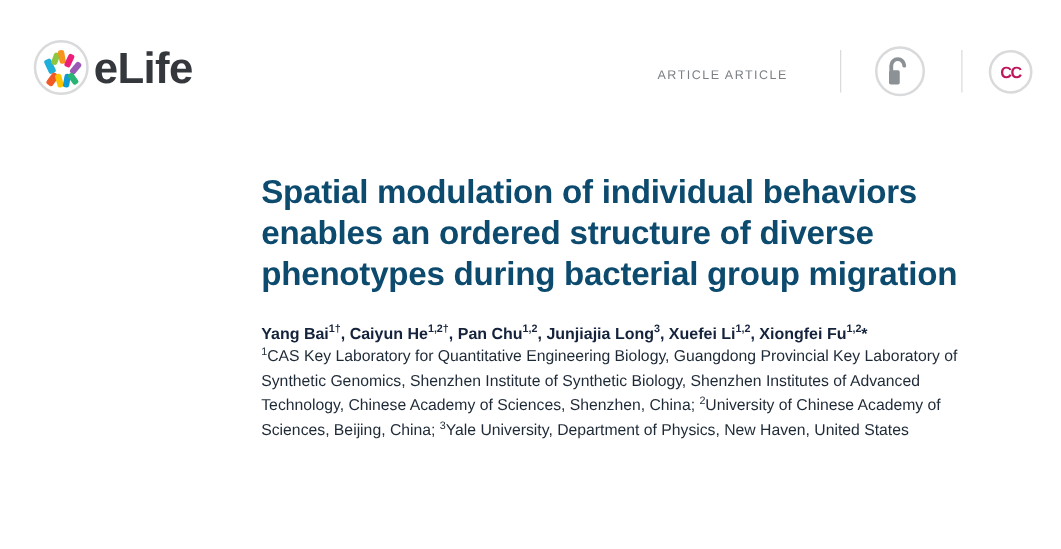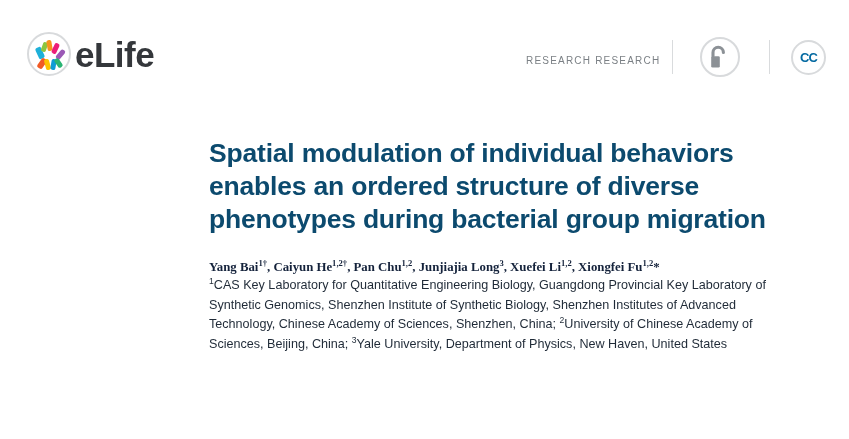--- a/index.html
+++ b/index.html
@@ -104,21 +104,21 @@
     height: 35px;
     border-radius: 50%;
     border: 2px solid #d8dadc;
     box-sizing: border-box;
     display: flex;
     align-items: center;
     justify-content: center;
   }
   .cc-icon span {
     font-size: 13px;
-    color: #0369a1;
+    color: #be185d;
     font-weight: bold;
     letter-spacing: -1px;
   }
 
   
   .article {
     position: absolute;
     left: 209px;
     top: 137px;
     width: 600px;
@@ -132,21 +132,20 @@
     letter-spacing: -0.2px;
     width: 585px;
   }
   .authors {
     margin-top: 22px;
     font-size: 12.8px;
     font-weight: bold;
     color: #14223b;
     line-height: 18px;
     width: 585px;
-    font-family: Liberation Serif, serif;
   }
   .authors sup {
     font-size: 8.6px;
     font-weight: bold;
     vertical-align: super;
     line-height: 0;
   }
   .affiliations {
     font-size: 12.6px;
     line-height: 19.5px;
@@ -174,21 +173,21 @@
         <span class="dot" style="left:24px; top:9px;  width:5px;  height:11px; background:#ec1e79; transform:rotate(25deg);"></span>
         <span class="dot" style="left:29px; top:15px; width:5px;  height:11px; background:#9b59b6; transform:rotate(40deg);"></span>
         <span class="dot" style="left:10px; top:24px; width:6px;  height:11px; background:#f15a24; transform:rotate(35deg);"></span>
         <span class="dot" style="left:16px; top:25px; width:5px;  height:11px; background:#fdc300; transform:rotate(-15deg);"></span>
         <span class="dot" style="left:22px; top:25px; width:5px;  height:11px; background:#0e9bd6; transform:rotate(10deg);"></span>
         <span class="dot" style="left:27px; top:24px; width:5px;  height:10px; background:#29b473; transform:rotate(-35deg);"></span>
       </div>
       <div class="logo-text">eLife</div>
     </div>
 
-    <div class="research-article">RESEARCH RESEARCH</div>
+    <div class="research-article">ARTICLE ARTICLE</div>
 
     <div class="divider-vert"></div>
 
     <div class="oa-icon">
       <svg class="oa-glyph" viewBox="0 0 22 24">
         <path d="M4 11 L4 7.5 A5.2 5.2 0 0 1 14.4 7.5" fill="none" stroke="#8c9196" stroke-width="3.1" stroke-linecap="round"></path>
         <rect x="2.2" y="11.2" width="8.6" height="11.4" rx="1.4" fill="#8c9196"></rect>
       </svg>
     </div>
 

